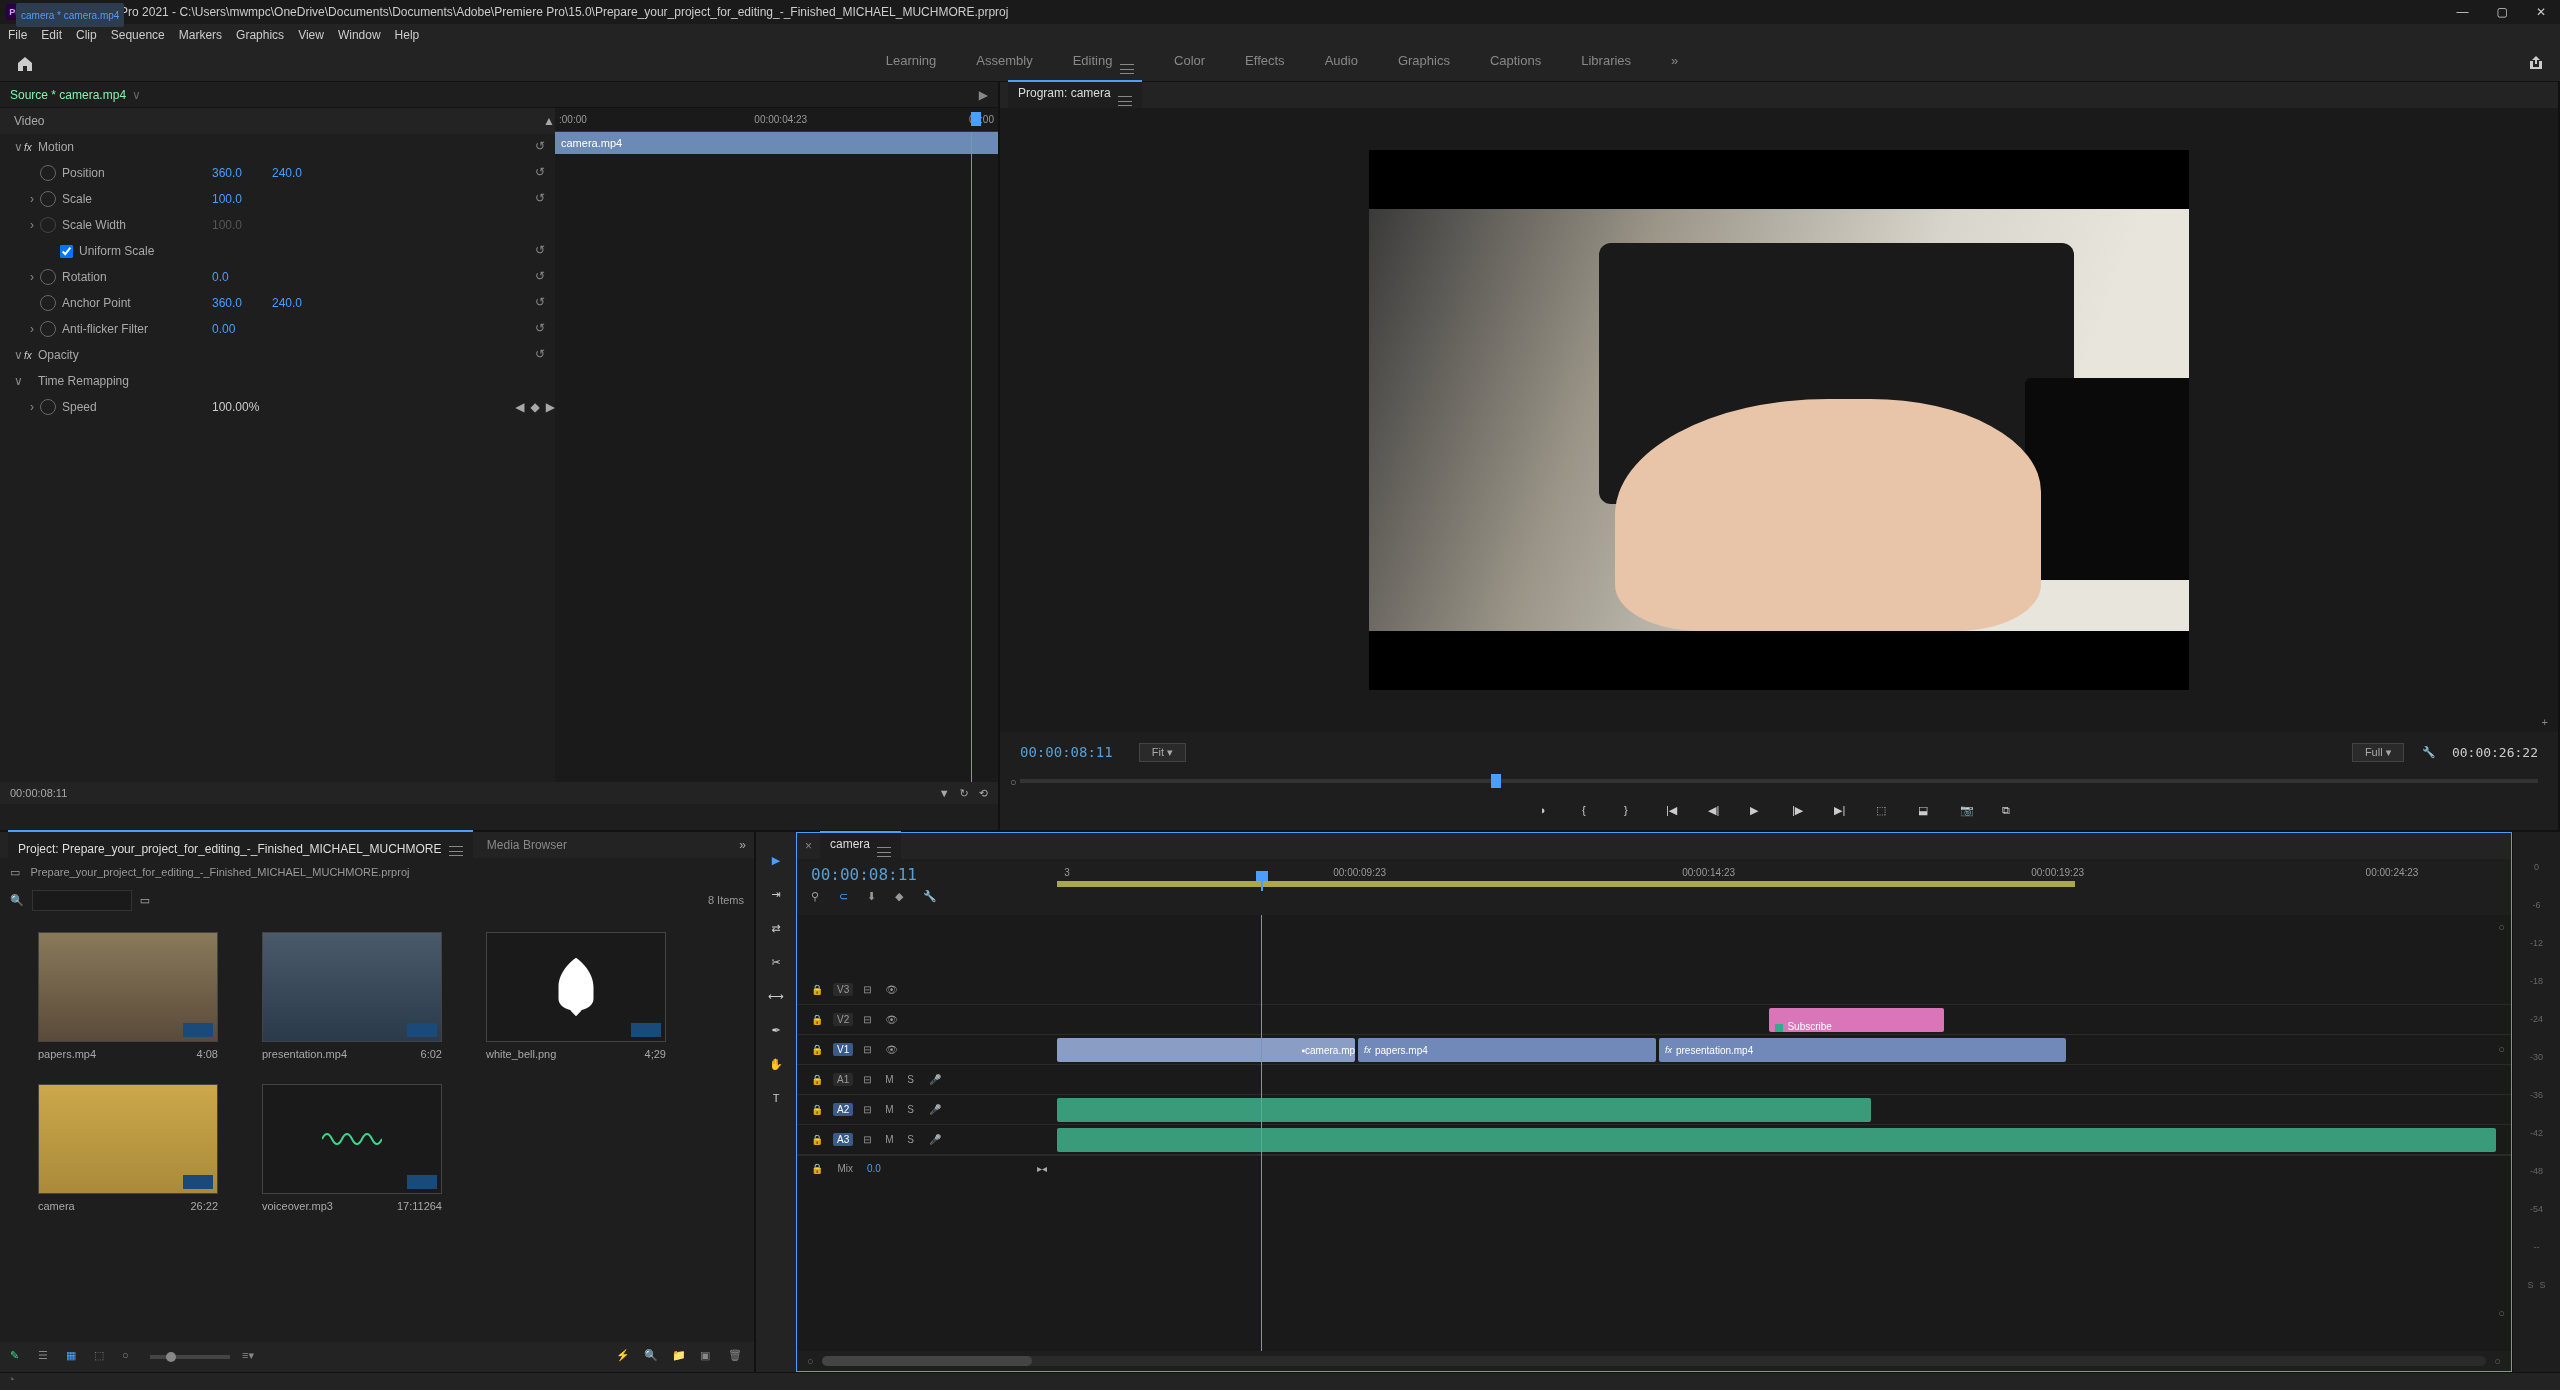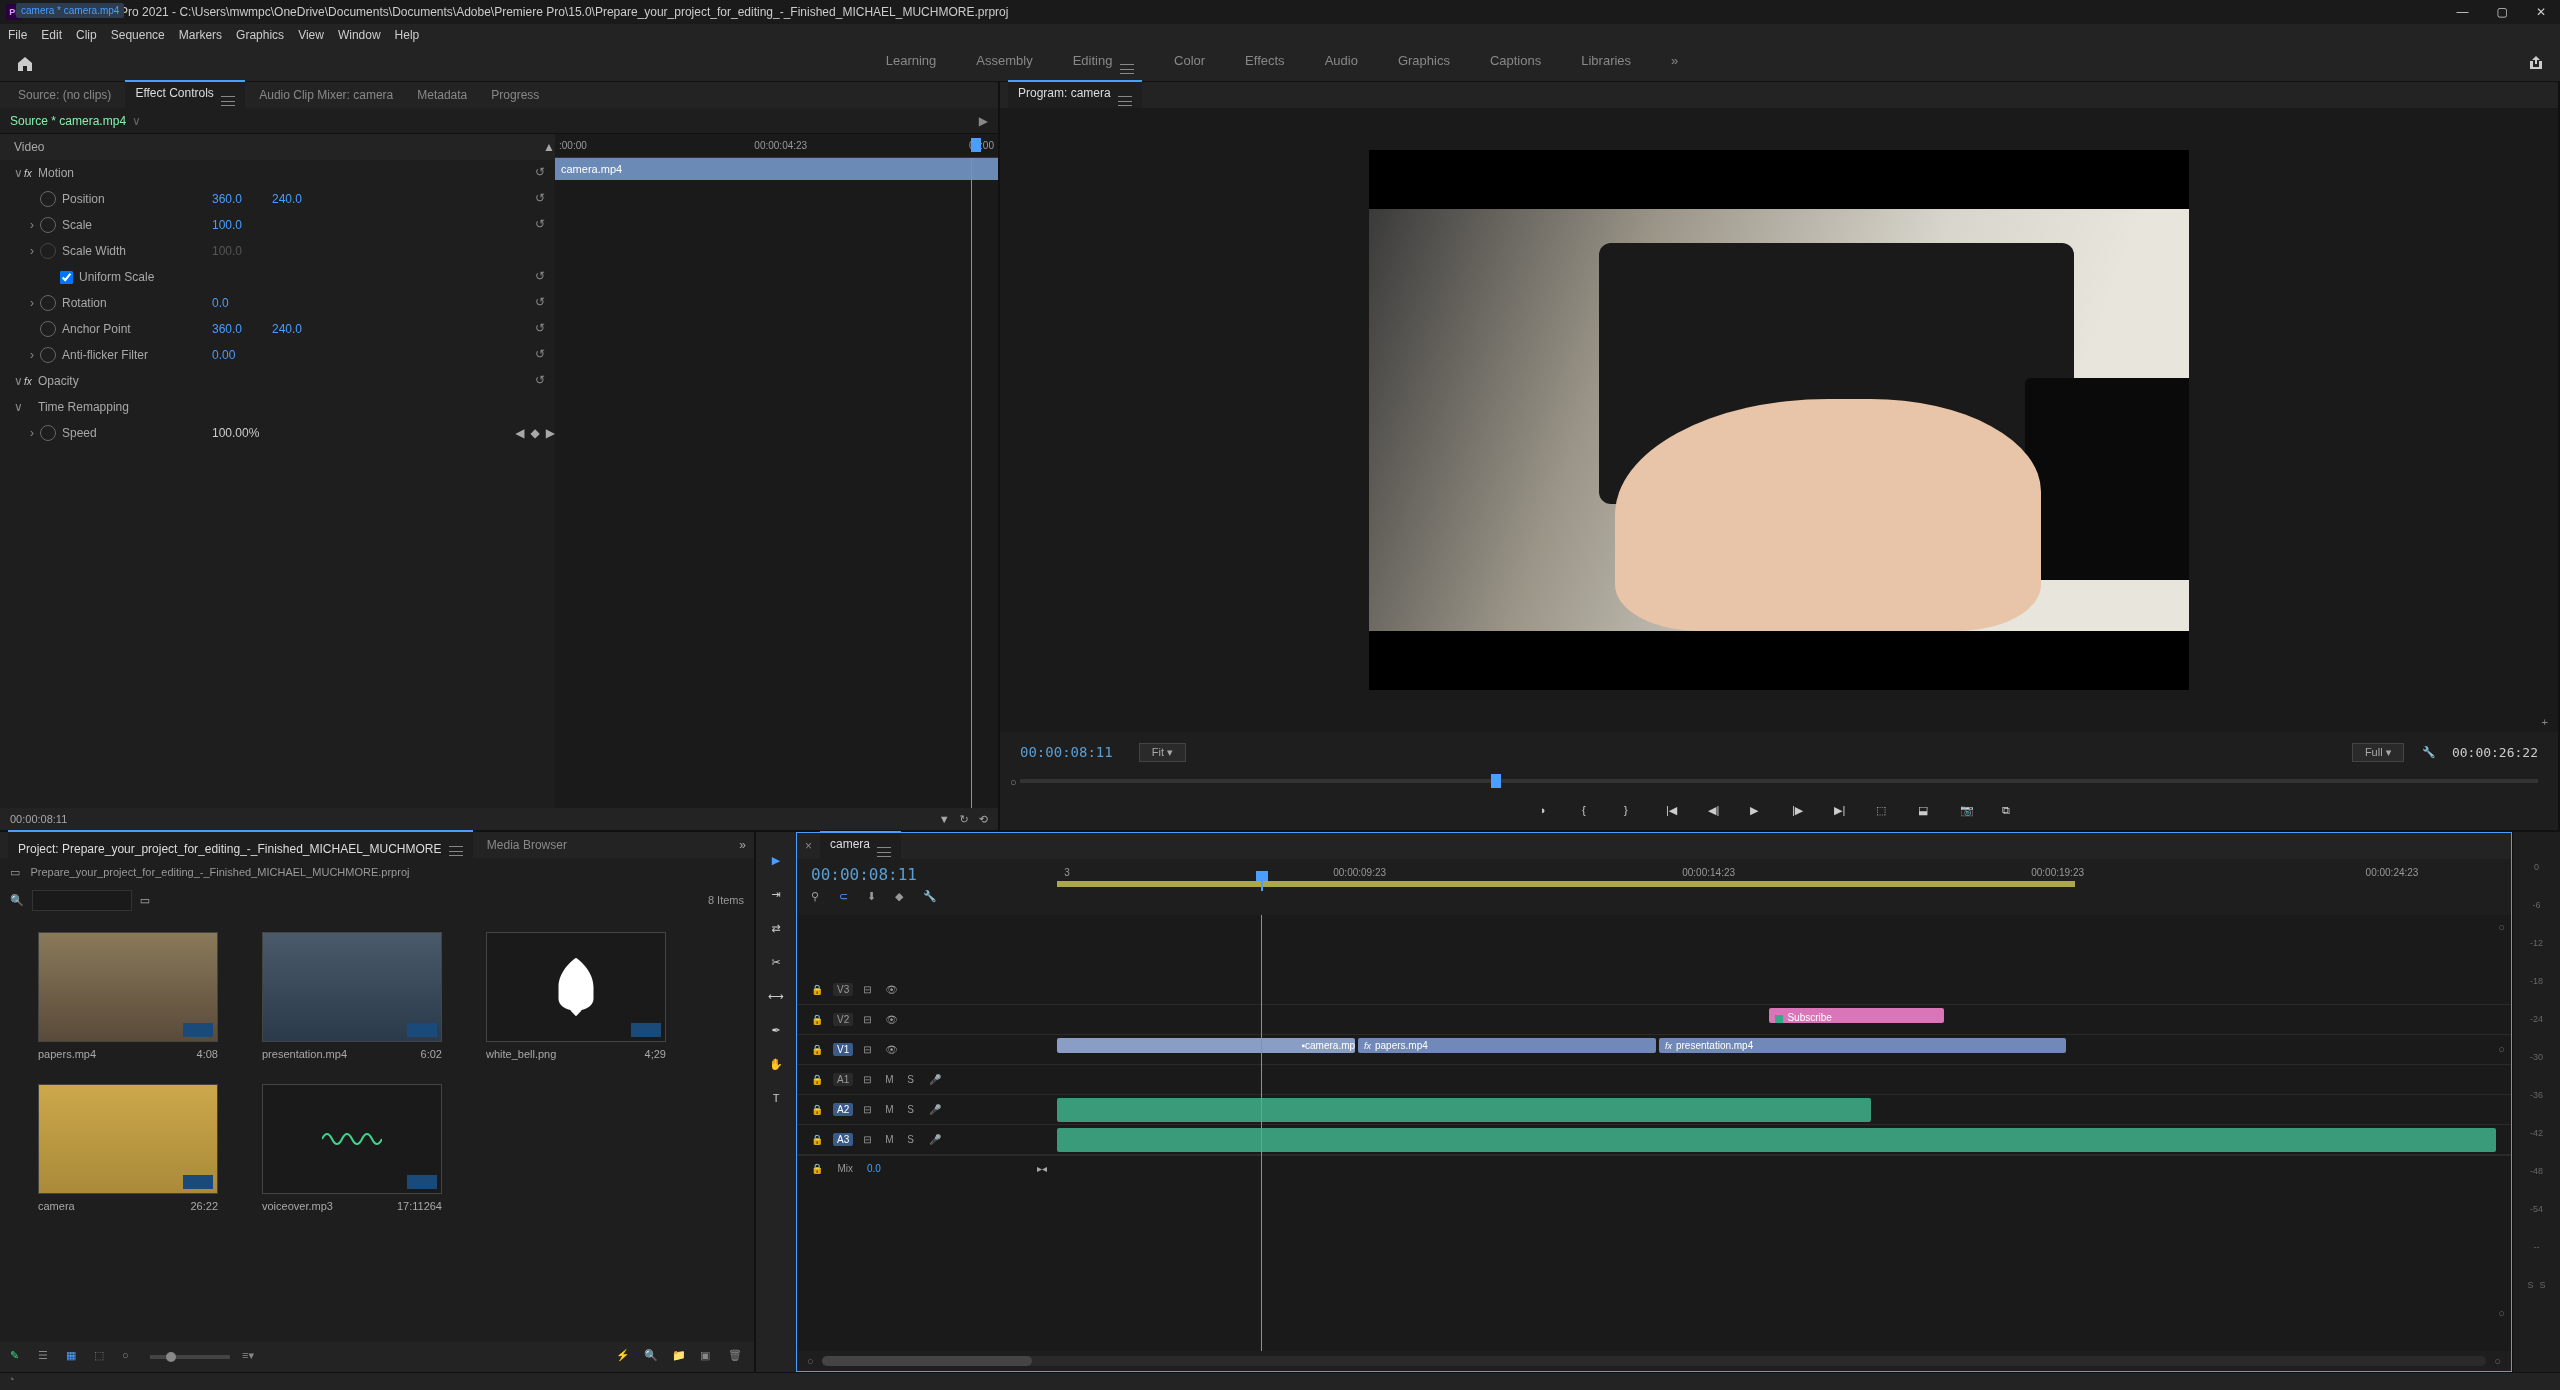--- a/index.html
+++ b/index.html
@@ -112,21 +112,21 @@
 .tl-ruler .head::before{content:"";position:absolute;top:-6px;left:-5px;width:12px;height:10px;background:#4a9eff;}
 .tl-body { flex:1; display:flex; background:#1a1a1a;}
 .tl-tracks-head { flex:0 0 260px; }
 .tl-tracks { flex:1; position:relative; }
 .tl-row { height:30px; display:flex; align-items:center; border-bottom:1px solid #2a2a2a;}
 .tl-row.audio{height:30px;}
 .th { display:flex;align-items:center;gap:10px;padding-left:14px;height:100%;font-size:10px;color:#999;}
 .th .tag{background:#2a2a2a;padding:1px 4px;border-radius:2px;}
 .th .tag.sel{background:#3a5a8a;color:#fff;}
 .th .eye,.th .lock,.th .sync,.th .m,.th .s,.th .mic{width:12px;}
-.clip { position:absolute; height:15px; top:3px; border-radius:2px; font-size:10px; color:#fff; padding-left:6px; display:flex;align-items:center;overflow:hidden;}
+.clip { position:absolute; height:24px; top:3px; border-radius:2px; font-size:10px; color:#fff; padding-left:6px; display:flex;align-items:center;overflow:hidden;}
 .clip.video{background:#7189b8;}
 .clip.video.first{background:#8a9dc4;}
 .clip.gfx{background:#d975b8;align-items:flex-end;}
 .clip.audio{background:#3a9b7a;height:24px;}
 .clip .fx{font-style:italic;margin-right:4px;font-size:9px;}
 .playhead-line{position:absolute;top:0;bottom:0;width:1px;background:#4a9eff;z-index:10;}
 
 .tl-mix { height:26px; display:flex;align-items:center;padding-left:14px;gap:14px;font-size:10px;border-top:1px solid #2a2a2a;}
 .tl-mix .lbl{color:#999;}
 .tl-mix .val{color:#4a9eff;}
@@ -189,31 +189,20 @@
   <div class="share">
     <svg width="16" height="16" viewBox="0 0 16 16">
         <path d="M2 14 V6 H5 V12 H11 V6 H14 V14 Z M8 1 L12 5 H9 V9 H7 V5 H4 Z" fill="#ccc"></path>
       </svg>
   </div>
 </div>
 
 <div class="row1">
 
   <div class="panel fx-panel">
-    <div class="panel-tabs">
-      <span class="tab">Source: (no clips)</span>
-      <span class="tab active"><span>Effect Controls</span> <span class="burger">
-            <span></span>
-            <span></span>
-            <span></span>
-          </span></span>
-      <span class="tab">Audio Clip Mixer: camera</span>
-      <span class="tab">Metadata</span>
-      <span class="tab">Progress</span>
-    </div>
     <div class="fx-header">
       <span class="src">Source * camera.mp4</span>
       <span style="margin:0 6px;color:#666;">∨</span>
       <span class="clip sel">camera * camera.mp4</span>
       <span style="margin-left:auto;color:#888;">▶</span>
     </div>
     <div class="fx-body">
       <div class="fx-props">
         <div class="fx-row" style="background:#232323;">
             <span class="lbl">Video</span>

